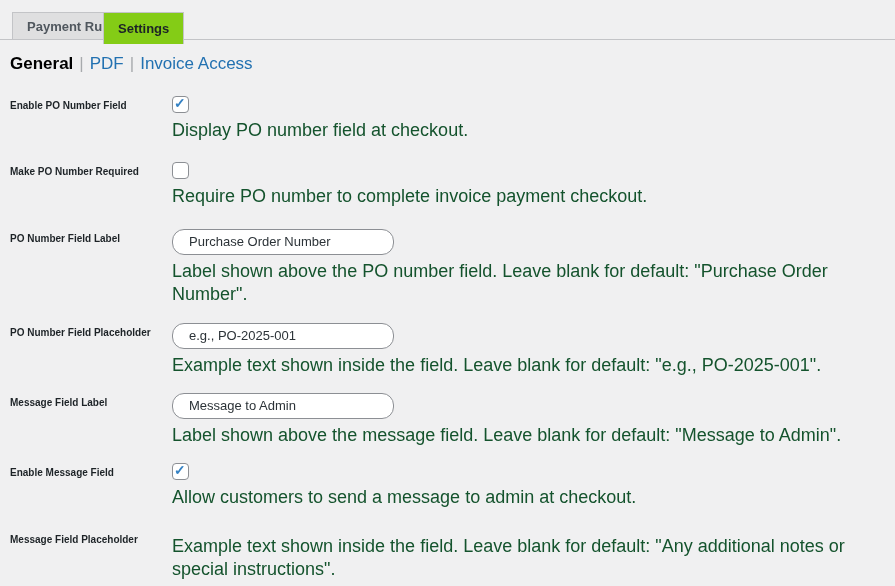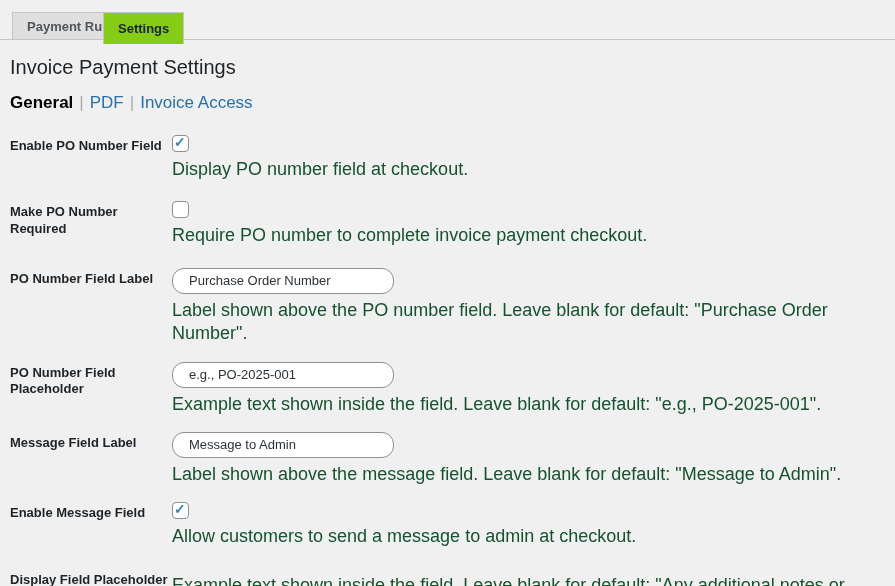--- a/index.html
+++ b/index.html
@@ -62,21 +62,21 @@
   .subnav .sep { color: #a7aaad; margin: 0 6px; }
 
   
   .form-row { display: flex; align-items: flex-start; }
   .form-row.row-checkbox { margin-bottom: 20px; }
   .form-row.row-text { margin-bottom: 16px; }
   .row-label {
     width: 162px;
     flex: 0 0 162px;
     font-weight: bold;
-    font-size: 13px;
+    font-size: 10px;
     color: #1d2327;
     padding-top: 3px;
     line-height: 1.3;
   }
   .row-field { flex: 1; }
 
   .checkbox {
     display: inline-block;
     width: 17px;
     height: 17px;
@@ -123,21 +123,20 @@
   <div class="tab tab-inactive">
     <span>Payment Rule</span>
   </div>
   <div class="tab tab-active">
     <span>Settings</span>
   </div>
 </div>
 
 <div class="content">
 
-  <h1 class="page-title">Invoice Payment Settings</h1>
 
   <div class="subnav">
     <a class="subnav-current">General</a><span class="sep">|</span><a class="subnav-link">PDF</a><span class="sep">|</span><a class="subnav-link">Invoice Access</a>
   </div>
 
   <div class="form-row row-checkbox">
     <div class="row-label">Enable PO Number Field</div>
     <div class="row-field">
       <span class="checkbox checked"></span>
       <p class="description">Display PO number field at checkout.</p>
@@ -178,19 +177,19 @@
 
   <div class="form-row row-checkbox">
     <div class="row-label">Enable Message Field</div>
     <div class="row-field">
       <span class="checkbox checked"></span>
       <p class="description">Allow customers to send a message to admin at checkout.</p>
     </div>
   </div>
 
   <div class="form-row row-text">
-    <div class="row-label">Display Field Placeholder</div>
+    <div class="row-label">Message Field Placeholder</div>
     <div class="row-field">
       <p class="description">Example text shown inside the field. Leave blank for default: "Any additional notes or special instructions".</p>
     </div>
   </div>
 
 </div>
 
 </body></html>

